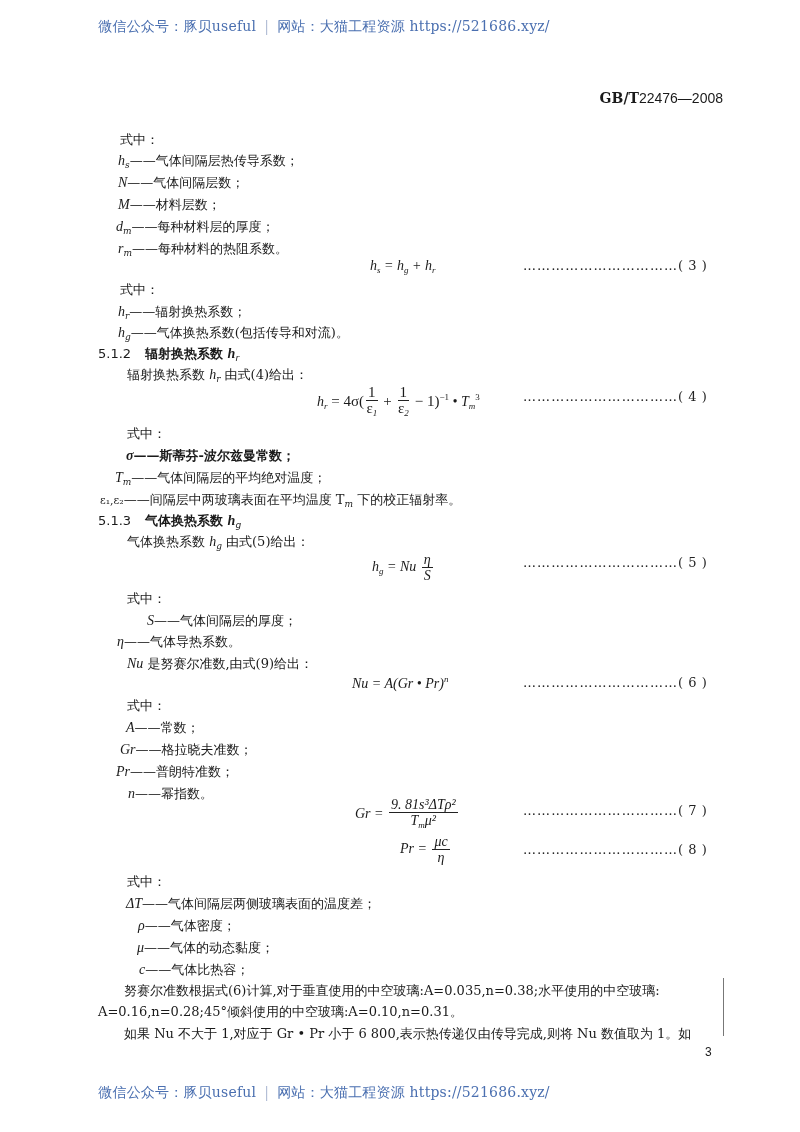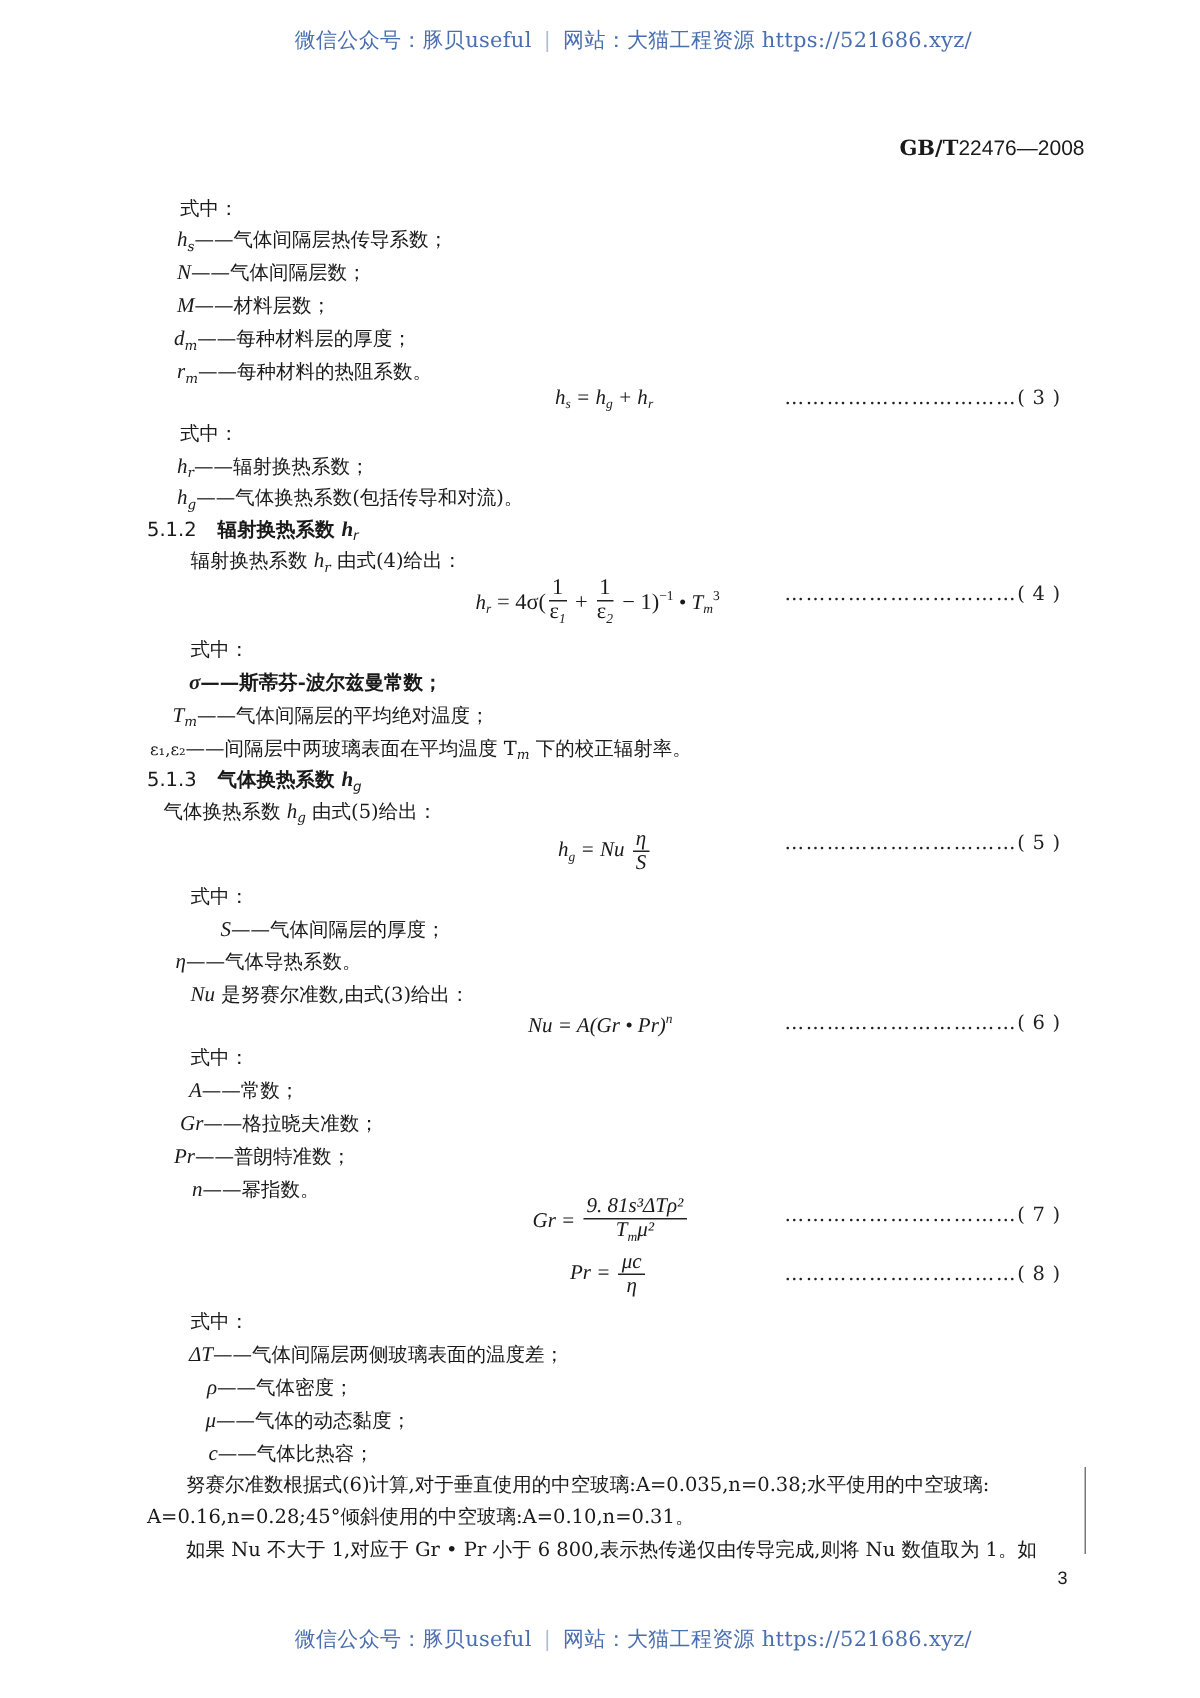--- a/index.html
+++ b/index.html
@@ -1,21 +1,21 @@
 <!DOCTYPE html>
 <html><head>
 <meta charset="utf-8">
 <style>
   html, body { margin: 0; padding: 0; background: #ffffff; }
   body {
     width: 800px; height: 1132px; position: relative; overflow: hidden;
     font-family: "DejaVu Serif", serif; color: #1a1a1a;
   }
   .watermark {
-    position: absolute; left: 0; width: 648px; text-align: right;
+    position: absolute; left: 0; width: 648px; text-align: center;
     color: #4a6fb0; font-size: 14px; font-family: "DejaVu Serif", serif;
     letter-spacing: 0.2px;
   }
   .watermark .sep { color: #b0bcd4; margin: 0 8px; }
   .wm-top { top: 18px; }
   .wm-bottom { top: 1084px; }
   .std-no {
     position: absolute; right: 77px; top: 90px;
     font-size: 14px; font-family: "Liberation Sans", sans-serif;
   }
@@ -99,38 +99,38 @@
 <div class="line" style="left:115px; top:469px;">
   <span class="it">T</span><span class="sub">m</span><span>——气体间隔层的平均绝对温度；</span>
 </div>
 <div class="line" style="left:100px; top:491px;">
   <span style="font-size:11px">ε₁,ε₂</span><span>——间隔层中两玻璃表面在平均温度 T</span><span class="sub">m</span><span> 下的校正辐射率。</span>
 </div>
 
 <div class="line heading" style="left:98px; top:512px;">
   <span class="num">5.1.3</span><span class="title">气体换热系数 </span><span class="it" style="font-weight:bold">h</span><span class="sub">g</span>
 </div>
-<div class="line" style="left:109px; top:533px;">
+<div class="line" style="left:127px; top:533px;">
   <span>气体换热系数 </span><span class="it">h</span><span class="sub">g</span><span> 由式(5)给出：</span>
 </div>
 
 <div class="eq" style="left:372px; top:552px;">
   <span class="it">h</span><span class="sub">g</span><span class="it"> = Nu </span><span class="frac"><span class="n it" style="border:none">η</span><span class="d it" style="border-top:1px solid #222">S</span></span>
 </div>
 <div class="eqnum" style="top:555px;"><span class="dots">……………………………</span><span>( 5 )</span></div>
 
 <div class="line" style="left:127px; top:590px;">式中：</div>
 <div class="line" style="left:127px; top:612px;margin-left:20px;">
   <span class="it">S</span><span>——气体间隔层的厚度；</span>
 </div>
 <div class="line" style="left:117px; top:633px;">
   <span class="it">η</span><span>——气体导热系数。</span>
 </div>
 <div class="line" style="left:127px; top:655px;">
-  <span class="it">Nu</span><span> 是努赛尔准数,由式(3)给出：</span>
+  <span class="it">Nu</span><span> 是努赛尔准数,由式(9)给出：</span>
 </div>
 
 <div class="eq" style="left:352px; top:674px;">
   <span class="it">Nu = A(Gr • Pr)</span><span class="sup it">n</span>
 </div>
 <div class="eqnum" style="top:675px;"><span class="dots">……………………………</span><span>( 6 )</span></div>
 
 <div class="line" style="left:127px; top:697px;">式中：</div>
 <div class="line" style="left:126px; top:719px;">
   <span class="it">A</span><span>——常数；</span>
@@ -143,21 +143,21 @@
 </div>
 <div class="line" style="left:128px; top:785px;">
   <span class="it">n</span><span>——幂指数。</span>
 </div>
 
 <div class="eq" style="left:355px; top:797px;">
   <span class="it">Gr = </span><span class="frac"><span class="n it">9. 81s³ΔTρ²</span><span class="d it"><span>T</span><span class="sub">m</span><span>μ²</span></span></span>
 </div>
 <div class="eqnum" style="top:803px;"><span class="dots">……………………………</span><span>( 7 )</span></div>
 
-<div class="eq" style="left:380px; top:834px;">
+<div class="eq" style="left:400px; top:834px;">
   <span class="it">Pr = </span><span class="frac"><span class="n it">μc</span><span class="d it">η</span></span>
 </div>
 <div class="eqnum" style="top:842px;"><span class="dots">……………………………</span><span>( 8 )</span></div>
 
 <div class="line" style="left:127px; top:873px;">式中：</div>
 <div class="line" style="left:126px; top:895px;">
   <span class="it">ΔT</span><span>——气体间隔层两侧玻璃表面的温度差；</span>
 </div>
 <div class="line" style="left:138px; top:917px;">
   <span class="it">ρ</span><span>——气体密度；</span>

